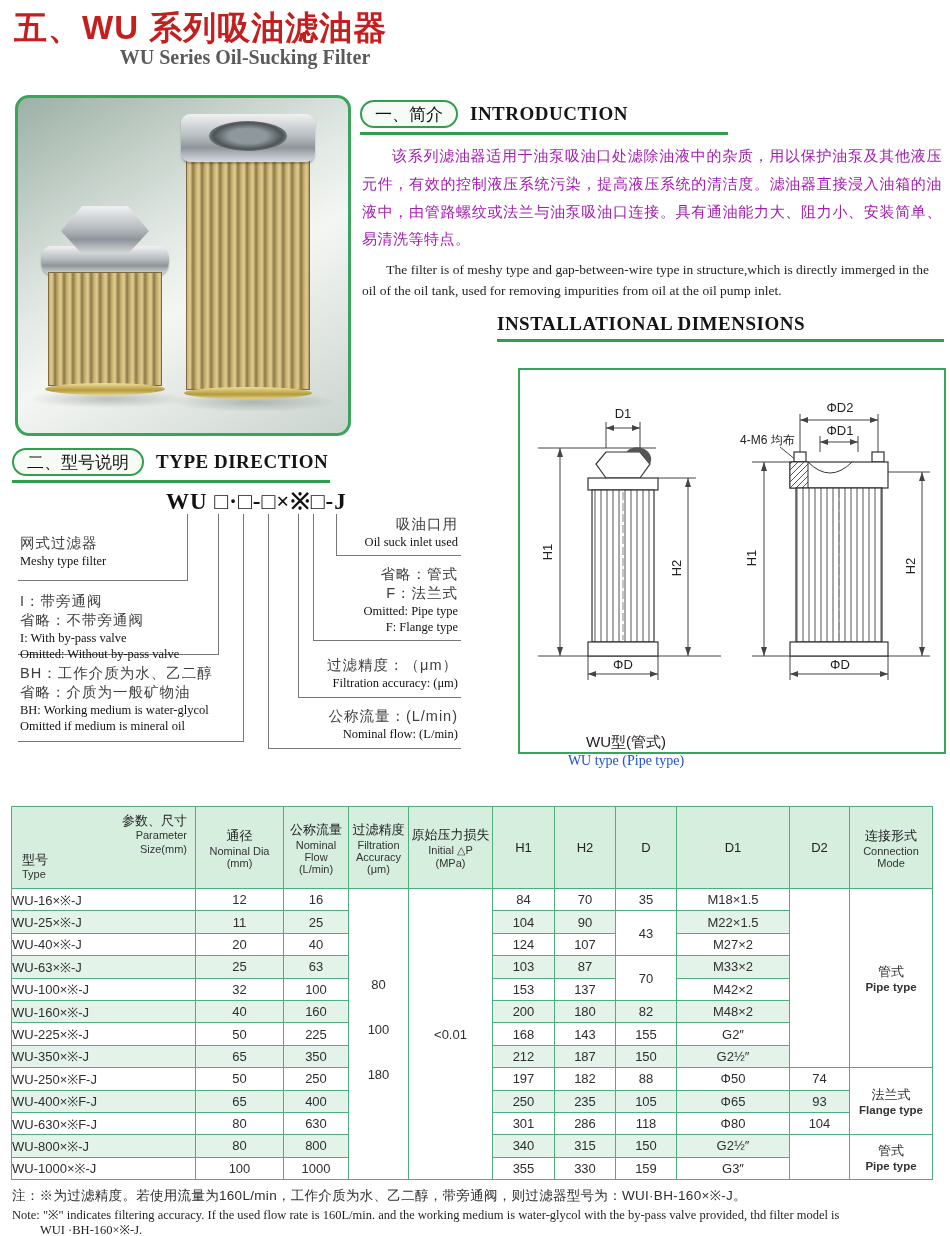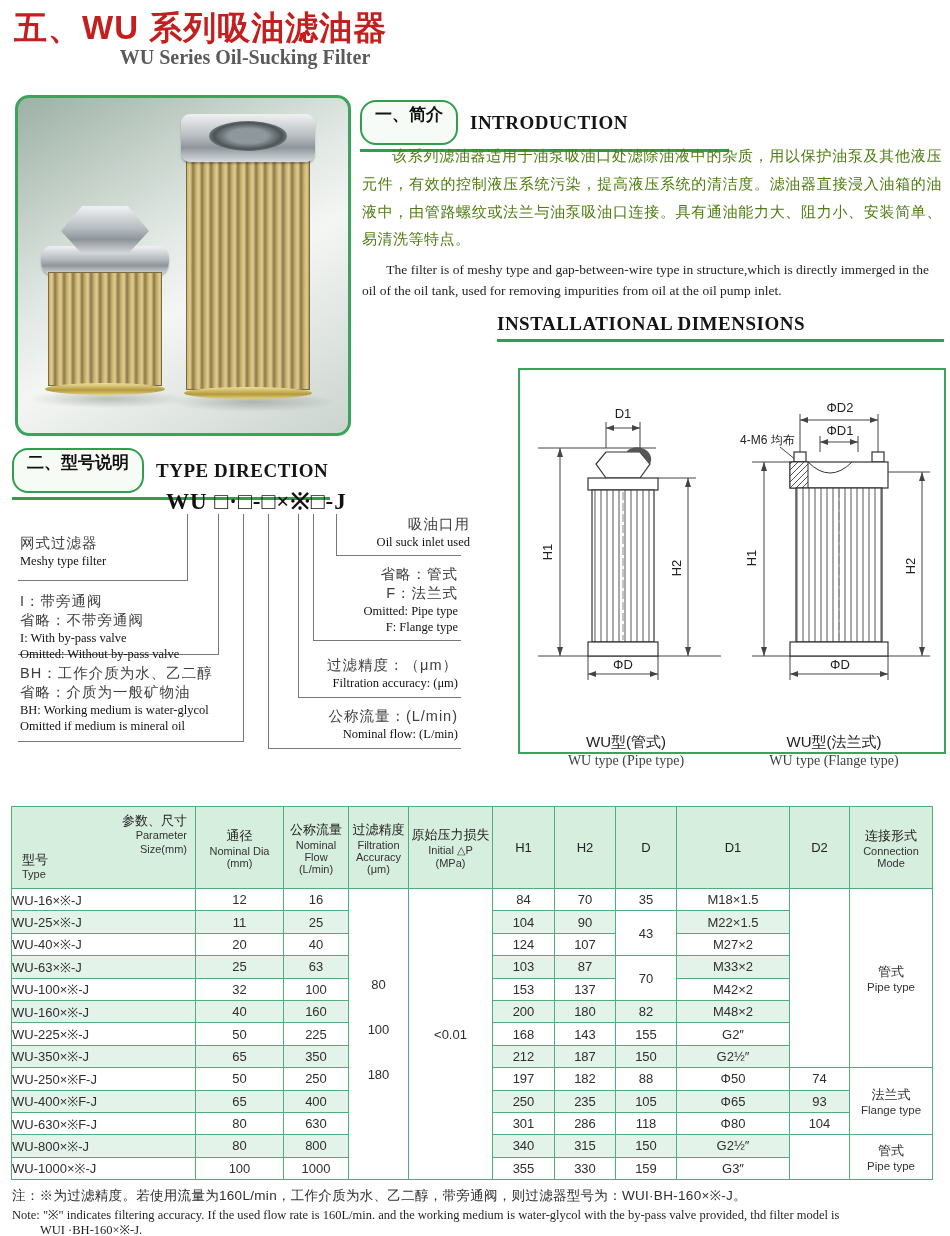--- a/index.html
+++ b/index.html
@@ -6,37 +6,37 @@
   body{
     width:950px;height:1236px;position:relative;overflow:hidden;background:#fff;
     font-family:"Liberation Sans",sans-serif;color:#222;
   }
   .abs{position:absolute;}
   
   .title-cn{left:14px;top:6px;font-size:33px;font-weight:bold;color:#c41f1f;letter-spacing:1px;white-space:nowrap;}
   .title-en{left:60px;top:46px;width:370px;text-align:center;font-family:"Liberation Serif",serif;font-weight:bold;font-size:20px;color:#5a5a5a;}
   
   .sec{display:flex;align-items:center;gap:12px;border-bottom:3px solid #2f9e4f;padding-bottom:4px;}
-  .pill{border:2px solid #2f9e4f;border-radius:16px;background:#f6fbf6;padding:1px 13px 17px;font-weight:bold;font-size:17px;color:#111;white-space:nowrap;}
+  .pill{border:2px solid #2f9e4f;border-radius:16px;background:#f6fbf6;padding:1px 13px 0;font-weight:normal;font-size:17px;color:#111;white-space:nowrap;}
   .sec-en{font-family:"Liberation Serif",serif;font-weight:bold;font-size:19px;color:#141414;white-space:nowrap;letter-spacing:.5px;}
   
   .photo{left:15px;top:95px;width:330px;height:335px;border:3px solid #3aa55a;border-radius:14px;
     background:linear-gradient(150deg,#9db1a6 0%,#dfe6e1 40%,#f4f6f4 58%,#cbd4ce 100%);overflow:hidden;}
   .pleats{background:repeating-linear-gradient(90deg,#c9b172 0px,#e2cd92 3px,#8b7845 6px,#c9b172 9px);border:1px solid #7a6a3c;}
   .metal{background:linear-gradient(180deg,#f0f1f2 0%,#b9bec2 45%,#8f969b 70%,#d6dadd 100%);}
   .gold{background:linear-gradient(180deg,#efe09a 0%,#b49a3e 60%,#e6d07e 100%);border-radius:50%;}
   .fshadow{background:radial-gradient(ellipse at center,rgba(40,50,45,.25),rgba(0,0,0,0) 70%);}
   
-  .intro-cn{left:362px;top:142px;width:580px;font-size:15px;line-height:1.85;color:#4d7c0f;text-align:justify;text-indent:2em;letter-spacing:.5px;}
+  .intro-cn{left:362px;top:142px;width:580px;font-size:15px;line-height:1.85;color:#a21caf;text-align:justify;text-indent:2em;letter-spacing:.5px;}
   .intro-en{left:362px;top:248px;width:582px;font-family:"Liberation Serif",serif;font-size:13.5px;line-height:1.55;color:#1f1f1f;text-indent:1.8em;margin-top:12px;}
   
   .dimbox{left:518px;top:368px;width:424px;height:382px;border:2px solid #3aa55a;background:#fff;}
   .dim-caption{position:absolute;width:200px;text-align:center;line-height:1.35;margin-top:40px;}
   .dim-caption .cap-cn{font-size:15px;color:#222;}
-  .dim-caption .cap-en{font-size:14px;color:#404040;font-family:"Liberation Serif",serif;}
+  .dim-caption .cap-en{font-size:14px;color:#1d4ed8;font-family:"Liberation Serif",serif;}
   svg text{font-family:"Liberation Sans",sans-serif;fill:#222;}
   
   .code{left:166px;top:484px;font-family:"Liberation Serif",serif;font-weight:bold;font-size:23px;letter-spacing:1px;color:#111;white-space:nowrap;}
   .conn-l{border-right:1px solid #777;border-bottom:1px solid #777;}
   .conn-r{border-left:1px solid #777;border-bottom:1px solid #777;}
   .lbl{line-height:1.3;}
   .lbl .cn{font-size:14.5px;color:#3f3f3f;letter-spacing:1px;}
   .lbl .en{font-size:12.5px;color:#111;font-family:"Liberation Serif",serif;}
   .lbl-r{text-align:right;}
   
@@ -46,21 +46,21 @@
   .hd-cn{font-size:13px;color:#222;}
   .hd-en{font-size:11px;color:#333;}
   tbody tr{height:22.4px;}
   tbody td{font-size:13px;text-align:center;color:#2e2e2e;}
   tbody tr:nth-child(even) td{background:#e3f3e9;}
   td.typec{text-align:left;padding-left:12px;}
   td.mg{background:#fff !important;vertical-align:middle;}
   td.filtc{position:relative;}
   .filt-val{position:absolute;left:0;width:100%;text-align:center;height:20px;}
   .conn-cell .cn{font-size:13px;}
-  .conn-cell .en{font-size:11.5px;color:#333;}
+  .conn-cell .en{font-size:11.5px;color:#333;font-weight:bold;}
   .diag{position:relative;background:#d6eede;
     background-image:linear-gradient(to top right,rgba(0,0,0,0) 49.5%,#4fae7e 49.5%,#4fae7e 50.5%,rgba(0,0,0,0) 50.5%);}
   .diag .tr{position:absolute;top:6px;right:8px;text-align:right;line-height:1.25;}
   .diag .bl{position:absolute;bottom:6px;left:10px;text-align:left;line-height:1.25;}
   
   .note-cn{left:12px;top:1186px;font-size:13.5px;color:#2e2e2e;letter-spacing:.3px;}
   .note-en{left:12px;top:1206px;font-family:"Liberation Serif",serif;font-size:12.5px;color:#1f1f1f;}
   .note-en2{left:40px;top:1221px;font-family:"Liberation Serif",serif;font-size:12.5px;color:#1f1f1f;}
 </style>
 </head>
@@ -204,24 +204,20 @@
     <line x1="154" y1="268" x2="154" y2="292" stroke="#444" stroke-width="1"></line>
     <line x1="56" y1="286" x2="154" y2="286" stroke="#444" stroke-width="1"></line>
     <polygon points="56,286 64,283 64,289" fill="#444"></polygon>
       <polygon points="154,286 146,283 146,289" fill="#444"></polygon>
     <text x="106" y="281" font-size="13" text-anchor="middle">ΦD</text>
   </svg>
   <div class="dim-caption" style="left:6px;top:322px;">
     <div class="cap-cn">WU型(管式)</div>
     <div class="cap-en">WU type (Pipe type)</div>
   </div>
-  <div class="dim-caption" style="left:214px;top:322px;">
-    <div class="cap-cn">WU型(法兰式)</div>
-    <div class="cap-en">WU type (Flange type)</div>
-  </div>
 </div>
 
 <div class="abs sec" style="left:12px;top:448px;width:318px;">
   <span class="pill">二、型号说明</span>
   <span class="sec-en">TYPE DIRECTION</span>
 </div>
 
 <div class="abs code">WU □·□-□×※□-J</div>
 
 <div class="abs conn-l" style="left:18px;top:514px;width:169px;height:66px;"></div>
@@ -242,21 +238,21 @@
   <div class="en">I: With by-pass valve</div>
   <div class="en">Omitted: Without by-pass valve</div>
 </div>
 <div class="abs lbl" style="left:20px;top:664px;">
   <div class="cn">BH：工作介质为水、乙二醇</div>
   <div class="cn">省略：介质为一般矿物油</div>
   <div class="en">BH: Working medium is water-glycol</div>
   <div class="en">Omitted if medium is mineral oil</div>
 </div>
 
-<div class="abs lbl lbl-r" style="left:312px;top:515px;width:158px;">
+<div class="abs lbl lbl-r" style="left:300px;top:515px;width:158px;">
   <div class="cn">吸油口用</div>
   <div class="en">Oil suck inlet used</div>
 </div>
 <div class="abs lbl lbl-r" style="left:300px;top:565px;width:158px;">
   <div class="cn">省略：管式</div>
   <div class="cn">F：法兰式</div>
   <div class="en">Omitted: Pipe type</div>
   <div class="en">F: Flange type</div>
 </div>
 <div class="abs lbl lbl-r" style="left:300px;top:656px;width:158px;">

